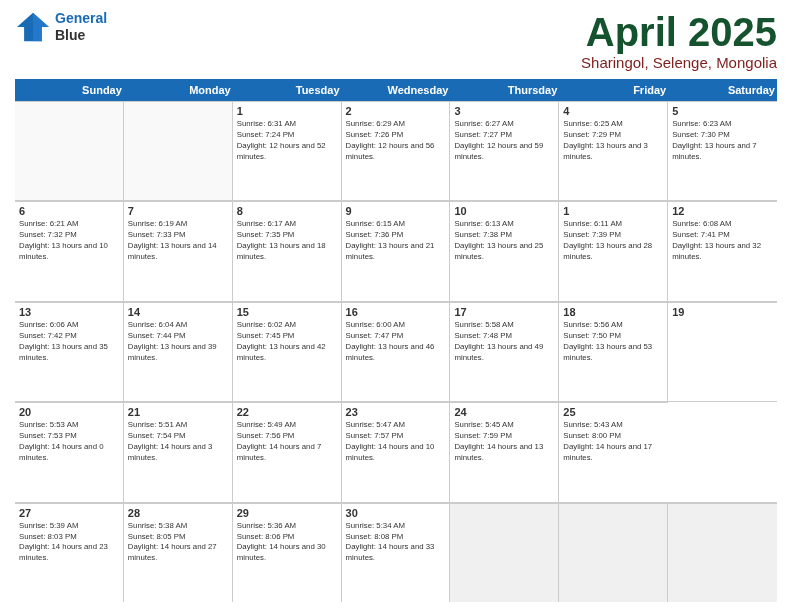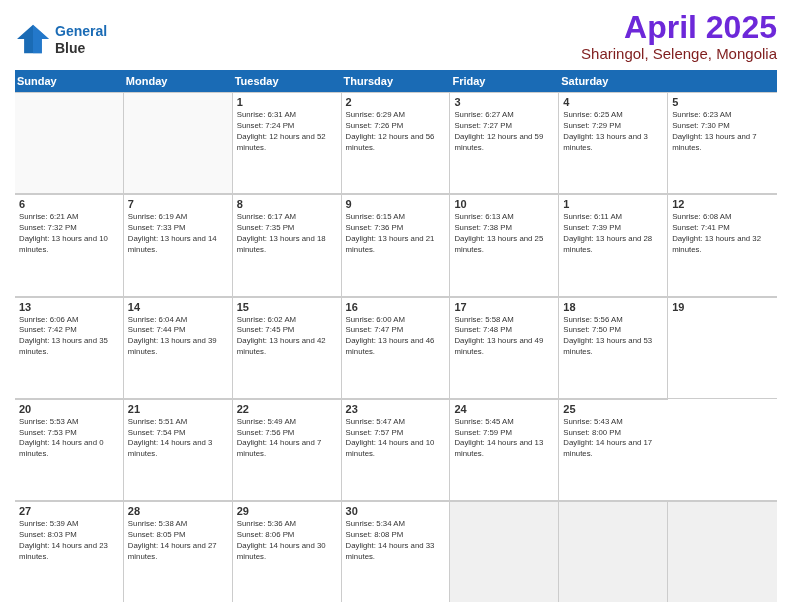--- a/index.html
+++ b/index.html
@@ -18,63 +18,62 @@
       flex-direction: column;
     }
     .header {
       display: flex;
       justify-content: space-between;
       align-items: flex-start;
       margin-bottom: 8px;
     }
     .logo {
       display: flex;
-      align-items: flex-start;
+      align-items: center;
       gap: 4px;
-      margin-top: 13px;
     }
     .logo-text {
       font-size: 14px;
       font-weight: bold;
       color: #333;
       line-height: 1.2;
     }
     .logo-text span {
       color: #1a6bb5;
     }
     .logo-icon {
       width: 36px;
       height: 32px;
     }
     .title-block {
       text-align: right;
     }
     .calendar-title {
-      font-size: 32px;
-      font-weight: bold;
-      color: #6d28d9;
+      font-size: 40px;
+      font-weight: bold;
+      color: #14532d;
       line-height: 1.1;
     }
     .calendar-subtitle {
       font-size: 15px;
       color: #7f1d1d;
     }
     .calendar {
       flex: 1;
       display: flex;
       flex-direction: column;
     }
     .cal-header {
       display: grid;
       grid-template-columns: repeat(7, 1fr);
       background: #1a6bb5;
       color: #fff;
       font-size: 11px;
       font-weight: bold;
-      text-align: left;
+      text-align: right;
     }
     .cal-header div {
       padding: 5px 2px;
     }
     .cal-body {
       flex: 1;
       display: flex;
       flex-direction: column;
     }
     .cal-row {
@@ -135,20 +134,21 @@
       <div class="calendar-title">April 2025</div>
       <div class="calendar-subtitle">Sharingol, Selenge, Mongolia</div>
     </div>
   </div>
 
   <div class="calendar">
     <div class="cal-header">
       <div>Sunday</div>
       <div>Monday</div>
       <div>Tuesday</div>
+      <div>Wednesday</div>
       <div>Thursday</div>
       <div>Friday</div>
       <div>Saturday</div>
     </div>
     <div class="cal-body" id="cal-body">
     <div class="cal-row">
           <div class="cal-cell empty"></div>
           <div class="cal-cell empty"></div>
           <div class="cal-cell">
             <span class="day-num">1</span>

